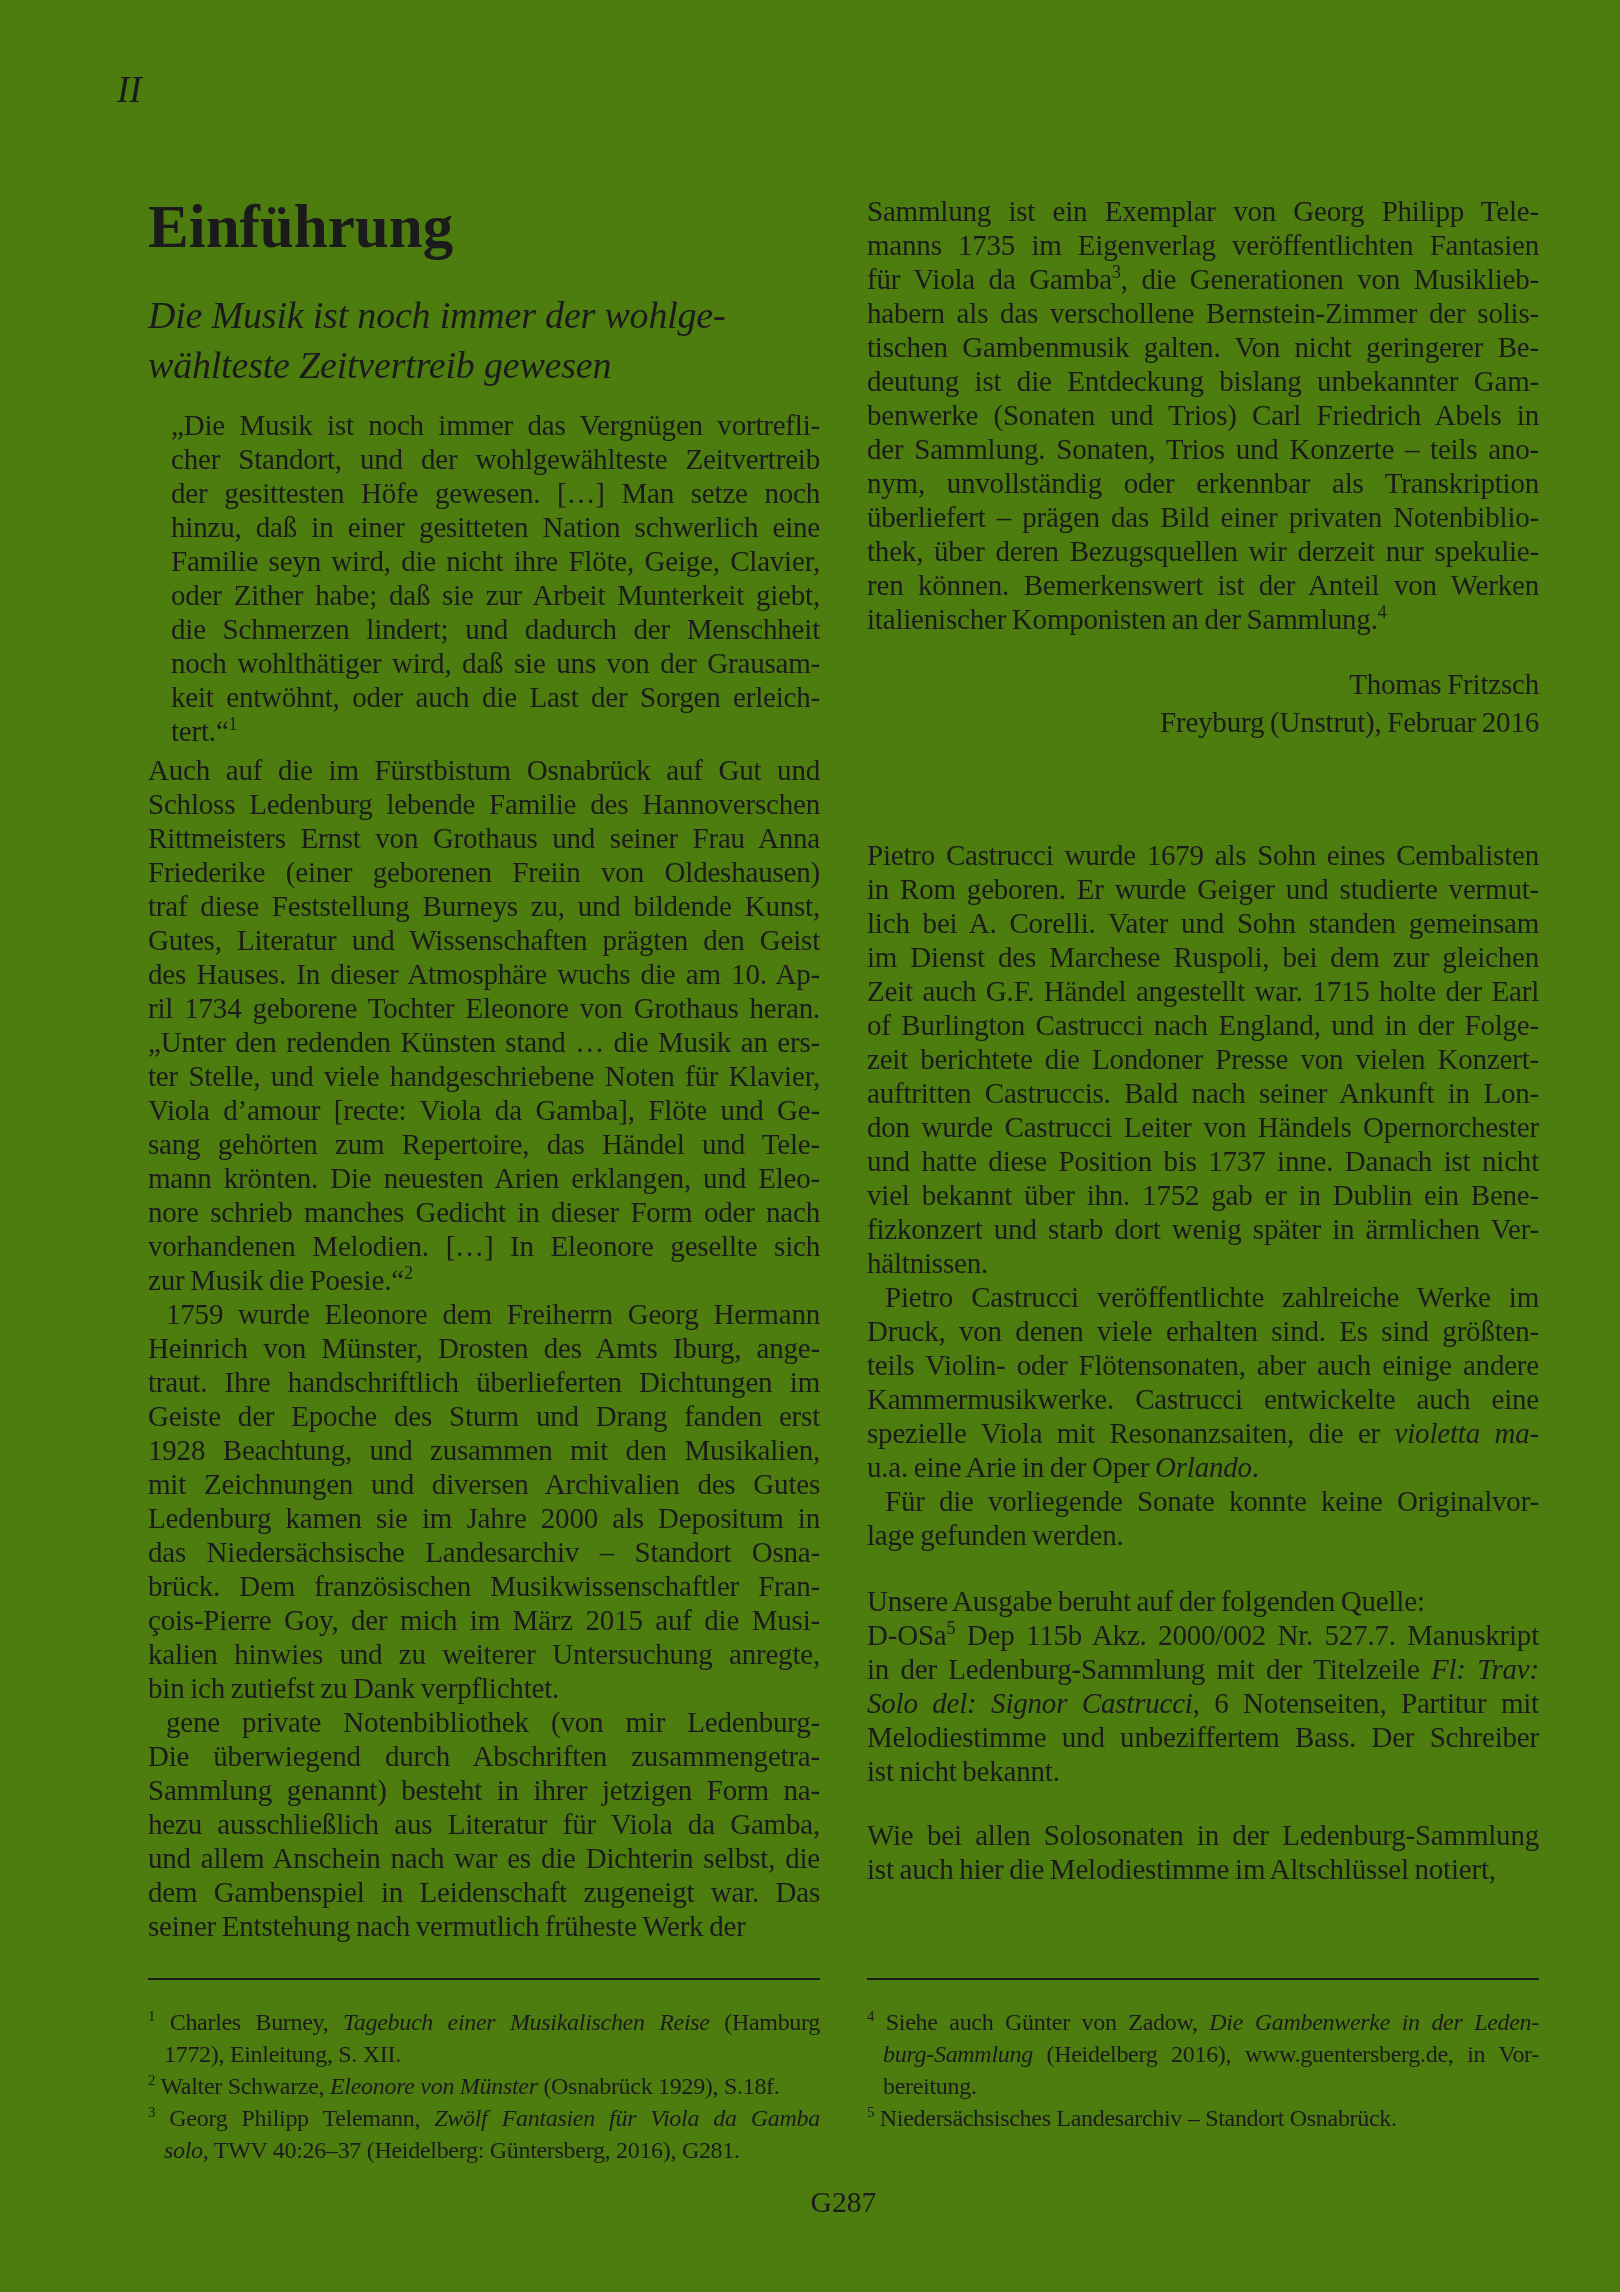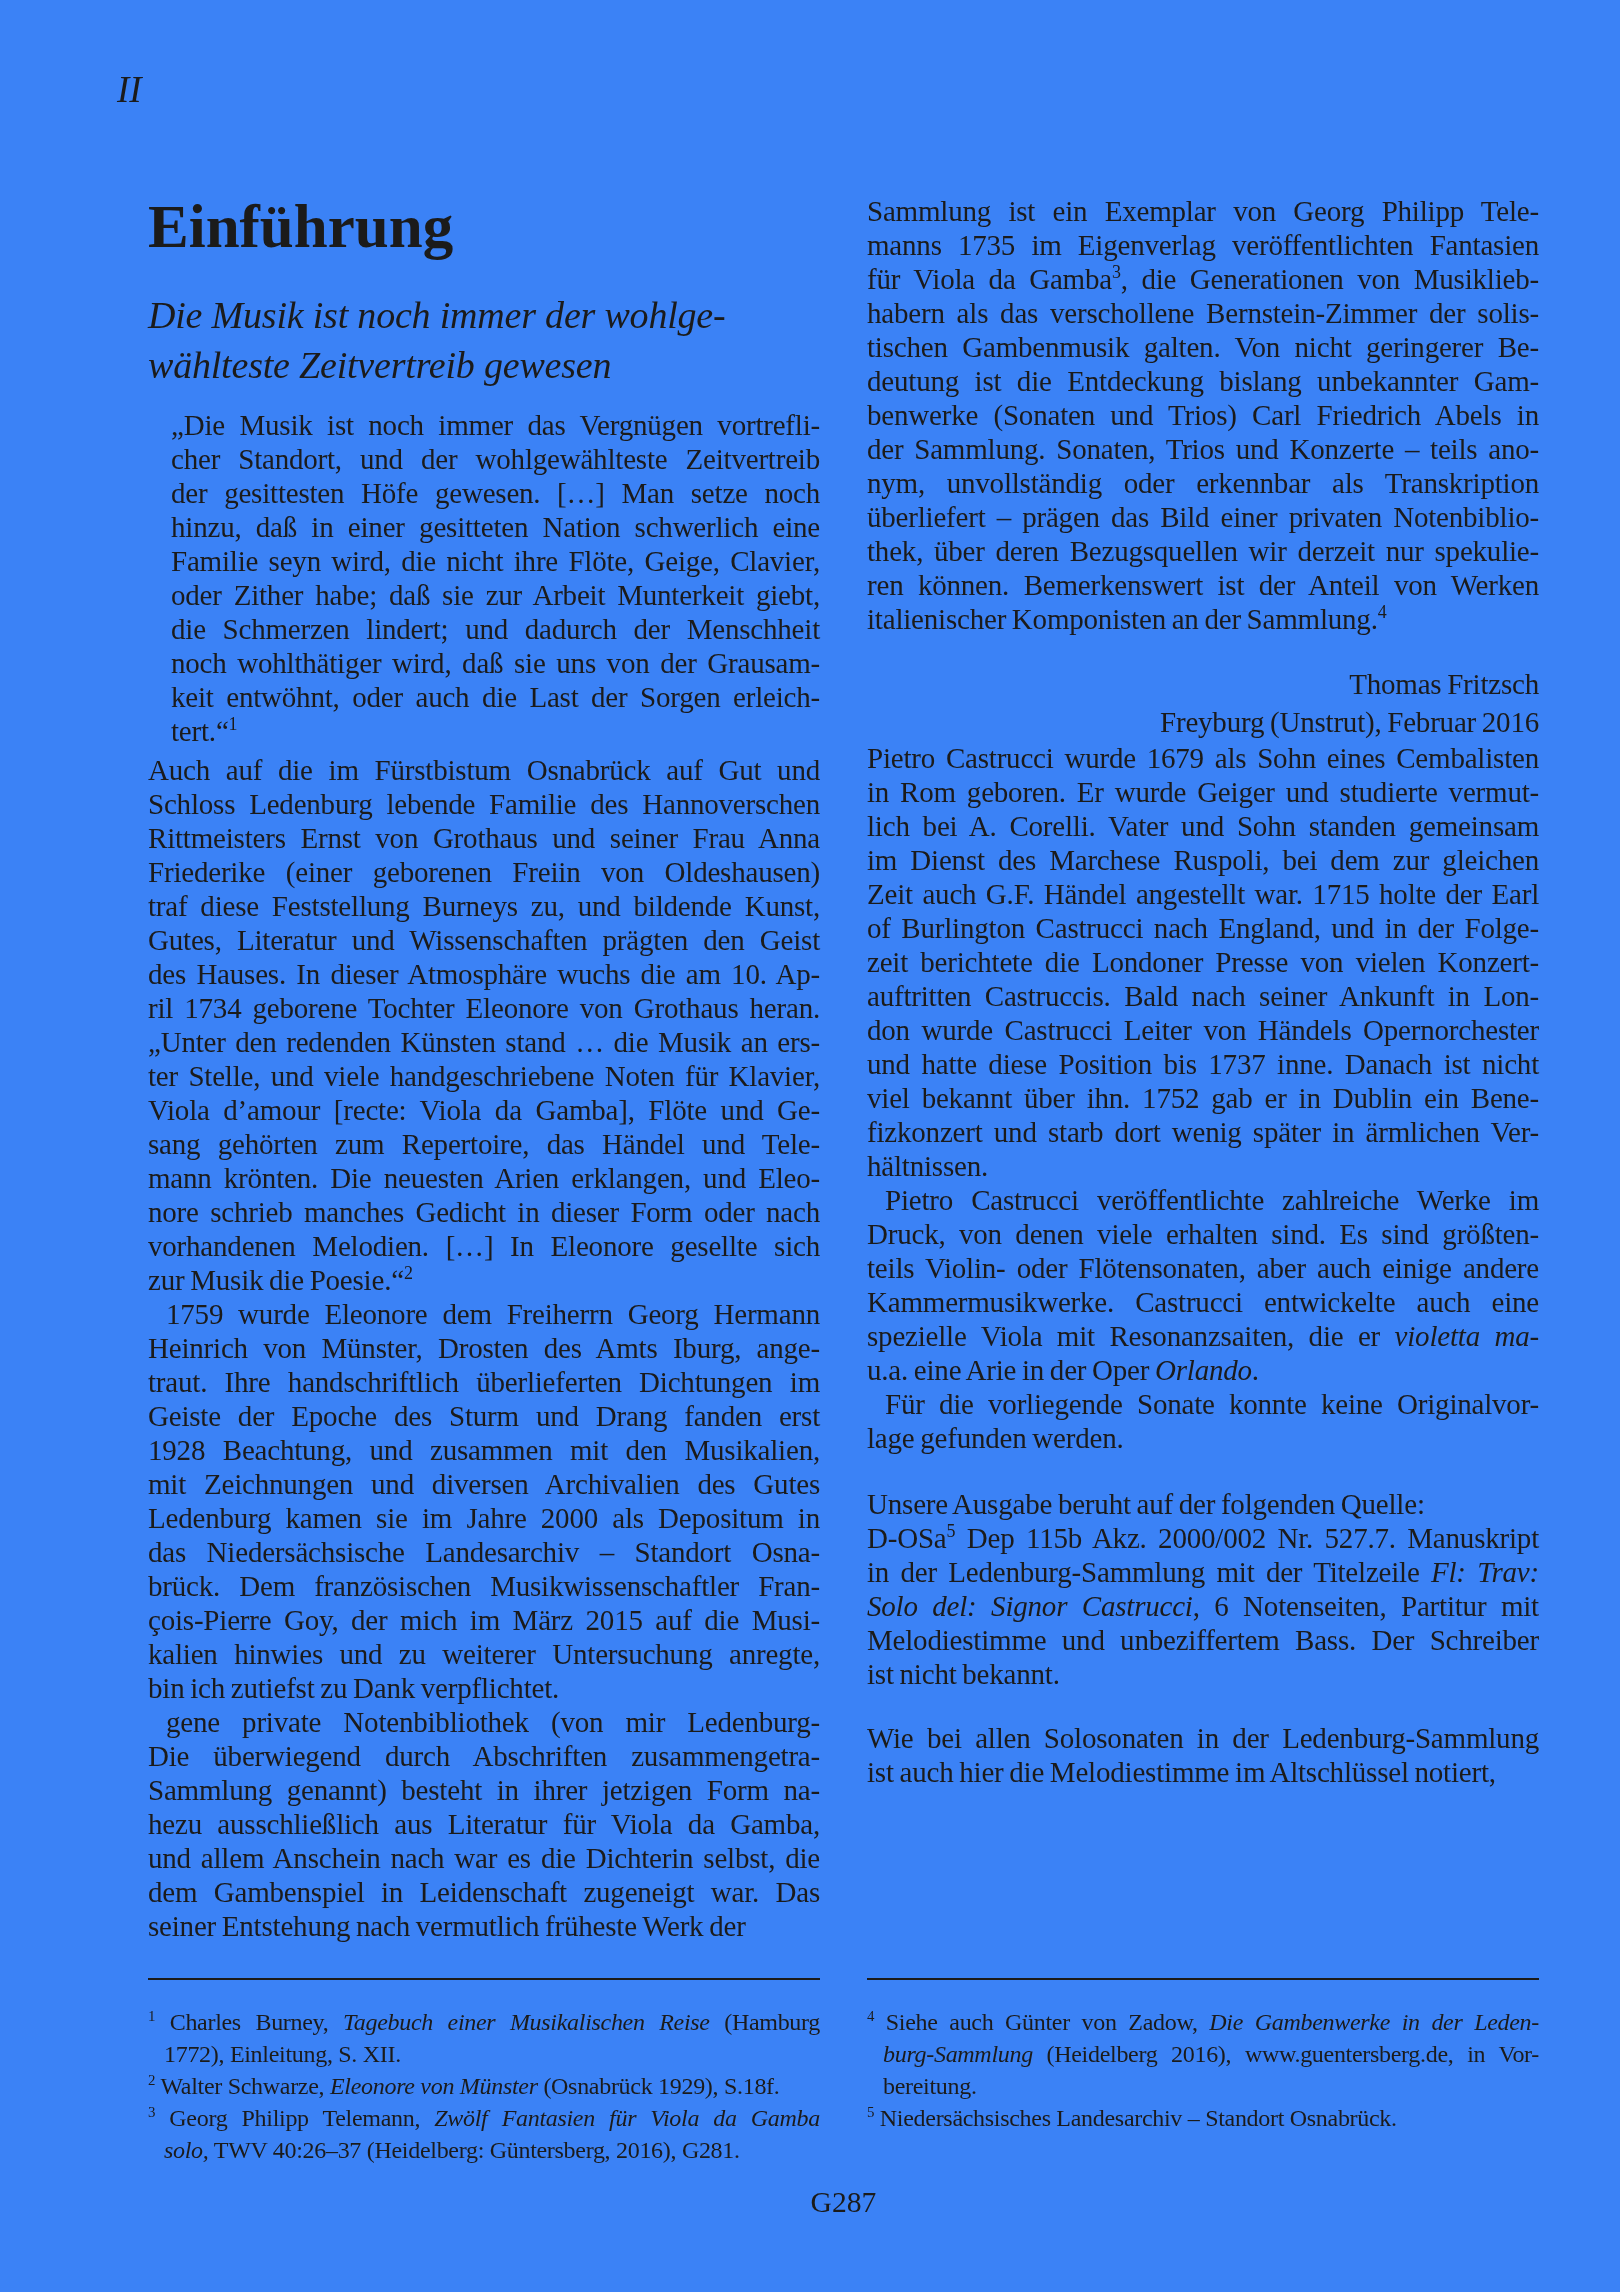--- a/index.html
+++ b/index.html
@@ -1,18 +1,18 @@
 <!DOCTYPE html>
 <html style="font-size:14.3px"><head>
 <meta charset="utf-8">
 <style>
   html,body{margin:0;padding:0;}
   body{width:1620px;height:2293px;background:#fdfdfc;color:#1b1b1b;
        font-family:"Liberation Serif","DejaVu Serif",serif;}
-  .page{position:relative;width:1620px;height:2293px;overflow:hidden;background:#3b82f6;}
+  .page{position:relative;width:1620px;height:2293px;overflow:hidden;background:#4d7c0f;}
 
   .page-number{position:absolute;left:117px;top:70px;font-style:italic;font-size:37px;line-height:39px;}
 
   .col{position:absolute;width:672px;font-size:29px;line-height:34px;
        letter-spacing:-0.2px;word-spacing:-1.3px;}
   .col-left{left:148px;top:190px;}
   .col-right{left:867px;top:194px;}
 
   
   .tl{text-align:justify;text-align-last:justify;}
@@ -21,21 +21,21 @@
   .sig .tl{text-align-last:right;}
 
   .title{font-size:61px;line-height:73px;font-weight:700;margin:0 0 27px 0;letter-spacing:0;word-spacing:0;}
   .subtitle{font-size:38px;line-height:50px;font-weight:400;font-style:italic;
             margin:0 0 18px 0;letter-spacing:-0.2px;word-spacing:0;}
   .quote{margin:0 0 5.4px 23px;}
   .para{margin:0;}
   .para.indent .tl:first-child{text-indent:18px;}
 
   .sig{margin-top:29px;line-height:38px;}
-  .gap-xl{}
+  .gap-xl{margin-top:97px;}
   .gap-a{margin-top:32px;}
   .gap-b{}
   .gap-c{margin-top:29.6px;}
 
   .fns{position:absolute;top:1978px;width:672px;border-top:2.7px solid #1b1b1b;
        padding-top:26px;font-size:24px;line-height:32px;letter-spacing:-0.3px;}
   .fns-left{left:148px;}
   .fns-right{left:867px;}
   .fn-item .tl + .tl{padding-left:16px;}
 

